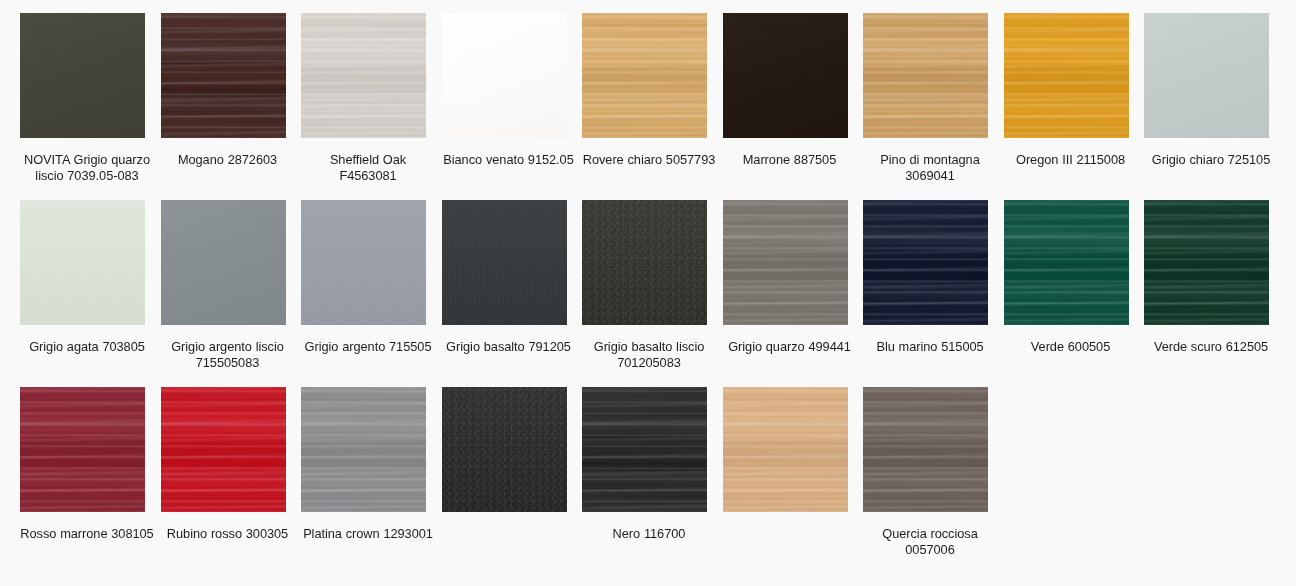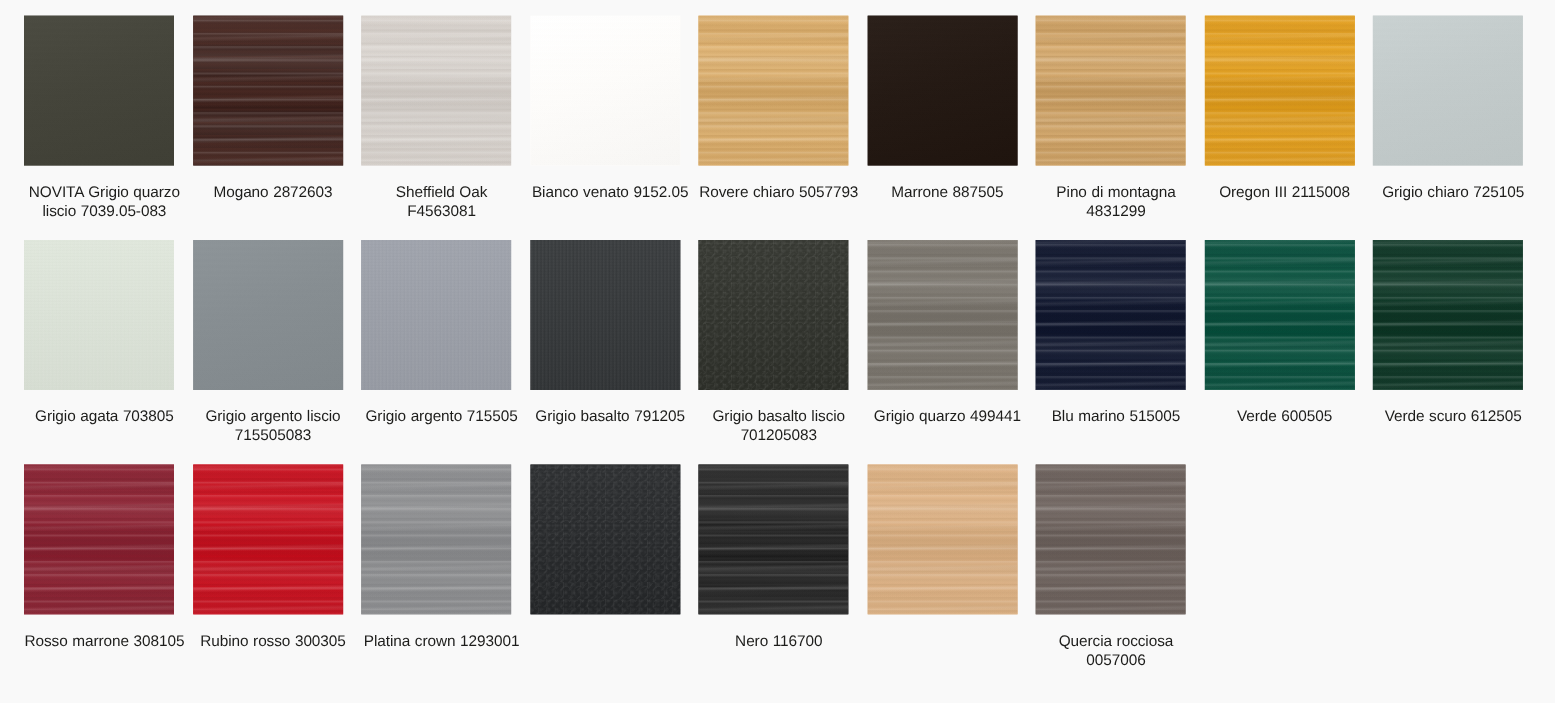--- a/index.html
+++ b/index.html
@@ -79,21 +79,21 @@
     <div class="swatch-cell">
       <div class="swatch-chip" style="background-color: rgb(37, 26, 20);">
         <div class="grain" style="background-image: repeating-linear-gradient(rgba(26, 18, 13, 0) 0px, rgba(26, 18, 13, 0.07) 2px, rgba(26, 18, 13, 0) 5px), linear-gradient(160deg, rgb(44, 33, 27) 0%, rgb(37, 26, 20) 45%, rgb(31, 20, 14) 100%);"></div>
       </div>
       <div class="swatch-caption">Marrone 887505</div>
     </div>
     <div class="swatch-cell">
       <div class="swatch-chip" style="background-color: rgb(211, 168, 109);">
         <div class="grain" style="background-image: repeating-linear-gradient(rgba(168, 127, 72, 0) 0px, rgba(168, 127, 72, 0.34) 1px, rgba(168, 127, 72, 0.05) 3px, rgba(255, 255, 255, 0.13) 4px, rgba(168, 127, 72, 0) 6px, rgba(168, 127, 72, 0.22) 8px, rgba(168, 127, 72, 0) 11px), repeating-linear-gradient(179deg, rgba(255, 255, 255, 0) 0px, rgba(255, 255, 255, 0.1) 2px, rgba(168, 127, 72, 0.14) 5px, rgba(255, 255, 255, 0) 9px, rgba(168, 127, 72, 0) 17px), repeating-linear-gradient(181deg, rgba(168, 127, 72, 0) 0px, rgba(168, 127, 72, 0.3) 13px, rgba(168, 127, 72, 0) 27px, rgba(255, 255, 255, 0.08) 38px, rgba(168, 127, 72, 0) 52px), linear-gradient(rgb(221, 178, 119) 0%, rgb(211, 168, 109) 38%, rgb(203, 160, 101) 62%, rgb(217, 174, 115) 100%);"></div>
       </div>
-      <div class="swatch-caption">Pino di montagna 4831299</div>
+      <div class="swatch-caption">Pino di montagna 3069041</div>
     </div>
     <div class="swatch-cell">
       <div class="swatch-chip" style="background-color: rgb(226, 160, 33);">
         <div class="grain" style="background-image: repeating-linear-gradient(rgba(194, 133, 26, 0) 0px, rgba(194, 133, 26, 0.34) 1px, rgba(194, 133, 26, 0.05) 3px, rgba(255, 255, 255, 0.13) 4px, rgba(194, 133, 26, 0) 6px, rgba(194, 133, 26, 0.22) 8px, rgba(194, 133, 26, 0) 11px), repeating-linear-gradient(179deg, rgba(255, 255, 255, 0) 0px, rgba(255, 255, 255, 0.1) 2px, rgba(194, 133, 26, 0.14) 5px, rgba(255, 255, 255, 0) 9px, rgba(194, 133, 26, 0) 17px), repeating-linear-gradient(181deg, rgba(194, 133, 26, 0) 0px, rgba(194, 133, 26, 0.3) 13px, rgba(194, 133, 26, 0) 27px, rgba(255, 255, 255, 0.08) 38px, rgba(194, 133, 26, 0) 52px), linear-gradient(rgb(236, 170, 43) 0%, rgb(226, 160, 33) 38%, rgb(218, 152, 25) 62%, rgb(232, 166, 39) 100%);"></div>
       </div>
       <div class="swatch-caption">Oregon III 2115008</div>
     </div>
     <div class="swatch-cell">
       <div class="swatch-chip" style="background-color: rgb(195, 203, 203);">
         <div class="grain" style="background-image: repeating-linear-gradient(rgba(184, 193, 193, 0) 0px, rgba(184, 193, 193, 0.07) 2px, rgba(184, 193, 193, 0) 5px), linear-gradient(160deg, rgb(202, 210, 210) 0%, rgb(195, 203, 203) 45%, rgb(189, 197, 197) 100%);"></div>

